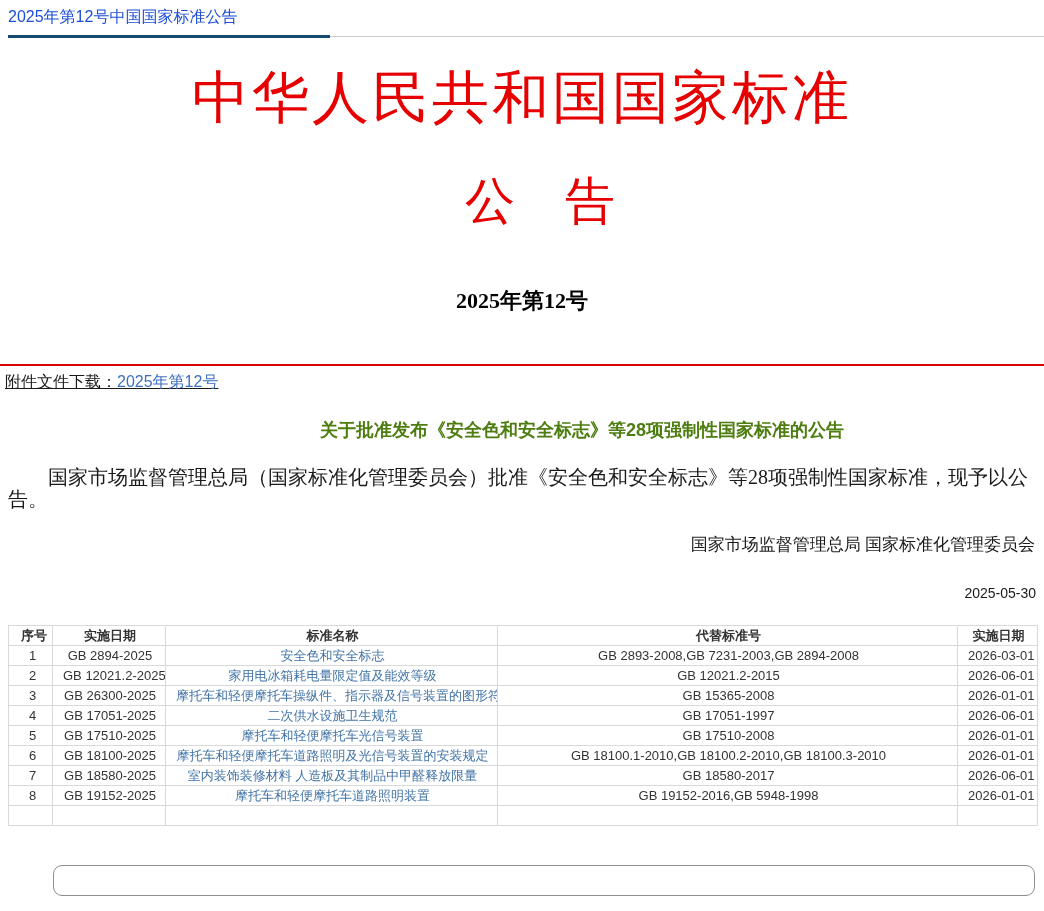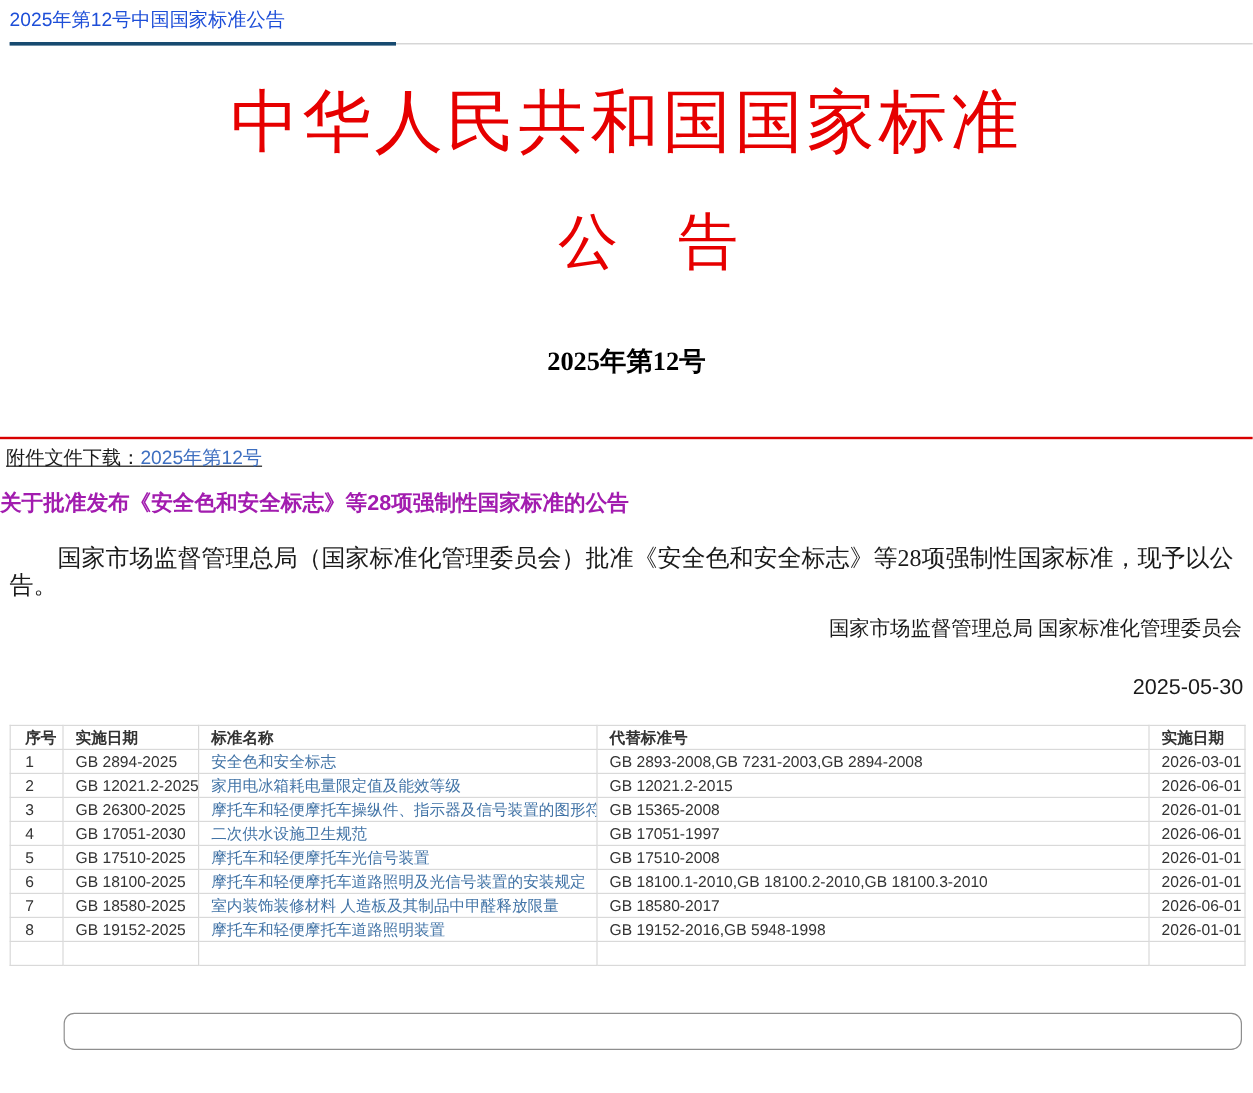--- a/index.html
+++ b/index.html
@@ -26,21 +26,21 @@
     position: absolute; left: 0; right: 0; top: 1px; height: 1px; background: #cccccc;
   }
   .tab-rule .active-line {
     position: absolute; left: 0; top: 0; width: 322px; height: 3px; background: #174a70;
   }
 
   
   .masthead { text-align: center; }
   .masthead-title {
     margin-top: 28px;
-    font-family: Liberation Sans, sans-serif;
+    font-family: Liberation Mono, monospace;
     font-size: 57px;
     letter-spacing: 3px;
     color: #e60000;
     line-height: 72px;
   }
   .masthead-subtitle {
     margin-top: 34px;
     font-family: "Liberation Serif", "DejaVu Serif", serif;
     font-size: 50px;
     color: #e60000;
@@ -57,69 +57,69 @@
   }
 
   
   .red-rule { margin-top: 50px; height: 2px; background: #d80000; width: 100%; }
   .attachment-row { padding: 6px 0 0 5px; font-size: 16px; color: #1a1a1a; text-decoration: underline; }
   .attachment-label { color: #1a1a1a; }
   .attachment-link { color: #3e6fc0; text-decoration: none; cursor: pointer; }
 
   
   .announce-title {
-    margin-top: 14px;
+    margin-top: 25px;
     margin-right: 200px;       
-    text-align: left;
+    text-align: right;
     font-size: 18px;
     font-weight: bold;
-    color: #a21caf;
+    color: #4d7c0f;
     line-height: 24px;
   }
   .announce-body {
     margin-top: 24px;
     padding: 0 10px 0 8px;
     font-family: "Liberation Serif", "DejaVu Serif", serif;
     font-size: 20px;
     color: #1a1a1a;
     text-indent: 2em;
     line-height: 22px;
   }
   .announce-signature {
-    margin-top: 14px;
+    margin-top: 24px;
     padding-right: 9px;
     text-align: right;
     font-family: "Liberation Serif", "DejaVu Serif", serif;
     font-size: 17px;
     color: #1a1a1a;
     line-height: 22px;
   }
   .announce-date {
     margin-top: 27px;
     padding-right: 8px;
     text-align: right;
-    font-size: 18px;
+    font-size: 14px;
     color: #1a1a1a;
     line-height: 20px;
   }
 
   
   .table-wrap { position: relative; margin: 22px 7px 0 8px; }
   table.standards {
     border-collapse: collapse;
     table-layout: fixed;
     width: 1029px;
     font-size: 13px;
     color: #333333;
   }
   table.standards th, table.standards td {
     border: 1px solid #d9d9d9;
     height: 20px;
     padding: 0 8px 0 10px;
-    text-align: left;
+    text-align: center;
     vertical-align: middle;
     white-space: nowrap;
     overflow: hidden;
     font-weight: normal;
     background: #ffffff;
   }
   table.standards th { font-weight: bold; color: #333333; }
   table.standards td.seq, table.standards th.seq { padding-left: 12px; }
   table.standards a.std-link { color: #4173a6; text-decoration: none; cursor: pointer; }
 
@@ -197,21 +197,21 @@
       </tr>
       <tr>
         <td class="seq">3</td>
         <td>GB 26300-2025</td>
         <td><a class="std-link">摩托车和轻便摩托车操纵件、指示器及信号装置的图形符号</a></td>
         <td>GB 15365-2008</td>
         <td>2026-01-01</td>
       </tr>
       <tr>
         <td class="seq">4</td>
-        <td>GB 17051-2030</td>
+        <td>GB 17051-2025</td>
         <td><a class="std-link">二次供水设施卫生规范</a></td>
         <td>GB 17051-1997</td>
         <td>2026-06-01</td>
       </tr>
       <tr>
         <td class="seq">5</td>
         <td>GB 17510-2025</td>
         <td><a class="std-link">摩托车和轻便摩托车光信号装置</a></td>
         <td>GB 17510-2008</td>
         <td>2026-01-01</td>

